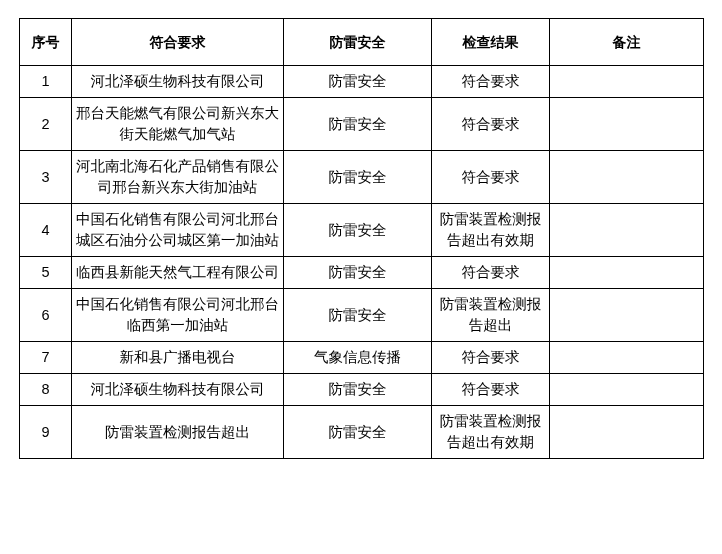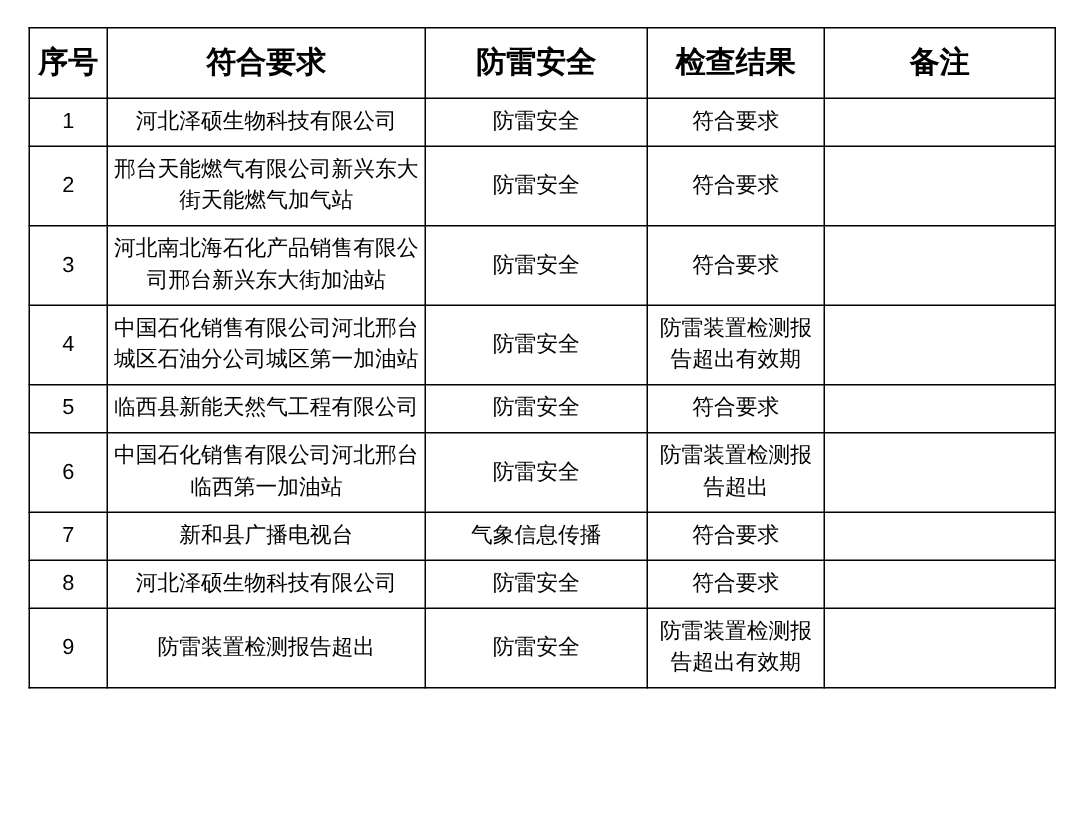--- a/index.html
+++ b/index.html
@@ -45,21 +45,21 @@
     text-align: center;
     vertical-align: middle;
     font-size: 14.5px;
     line-height: 21px;
     padding: 5px 4px;
     font-family: "Liberation Sans", "DejaVu Sans", sans-serif;
     word-break: break-all;
   }
   table.result-table thead th {
     font-weight: bold;
-    font-size: 20px;
+    font-size: 14px;
     height: 34px;
     padding: 6px 4px;
   }
   .col-no    { width: 52px; }
   .col-name  { width: 212px; }
   .col-item  { width: 148px; }
   .col-res   { width: 118px; }
   .col-note  { width: 154px; }
 
   td.cell-no { font-size: 14px; }

